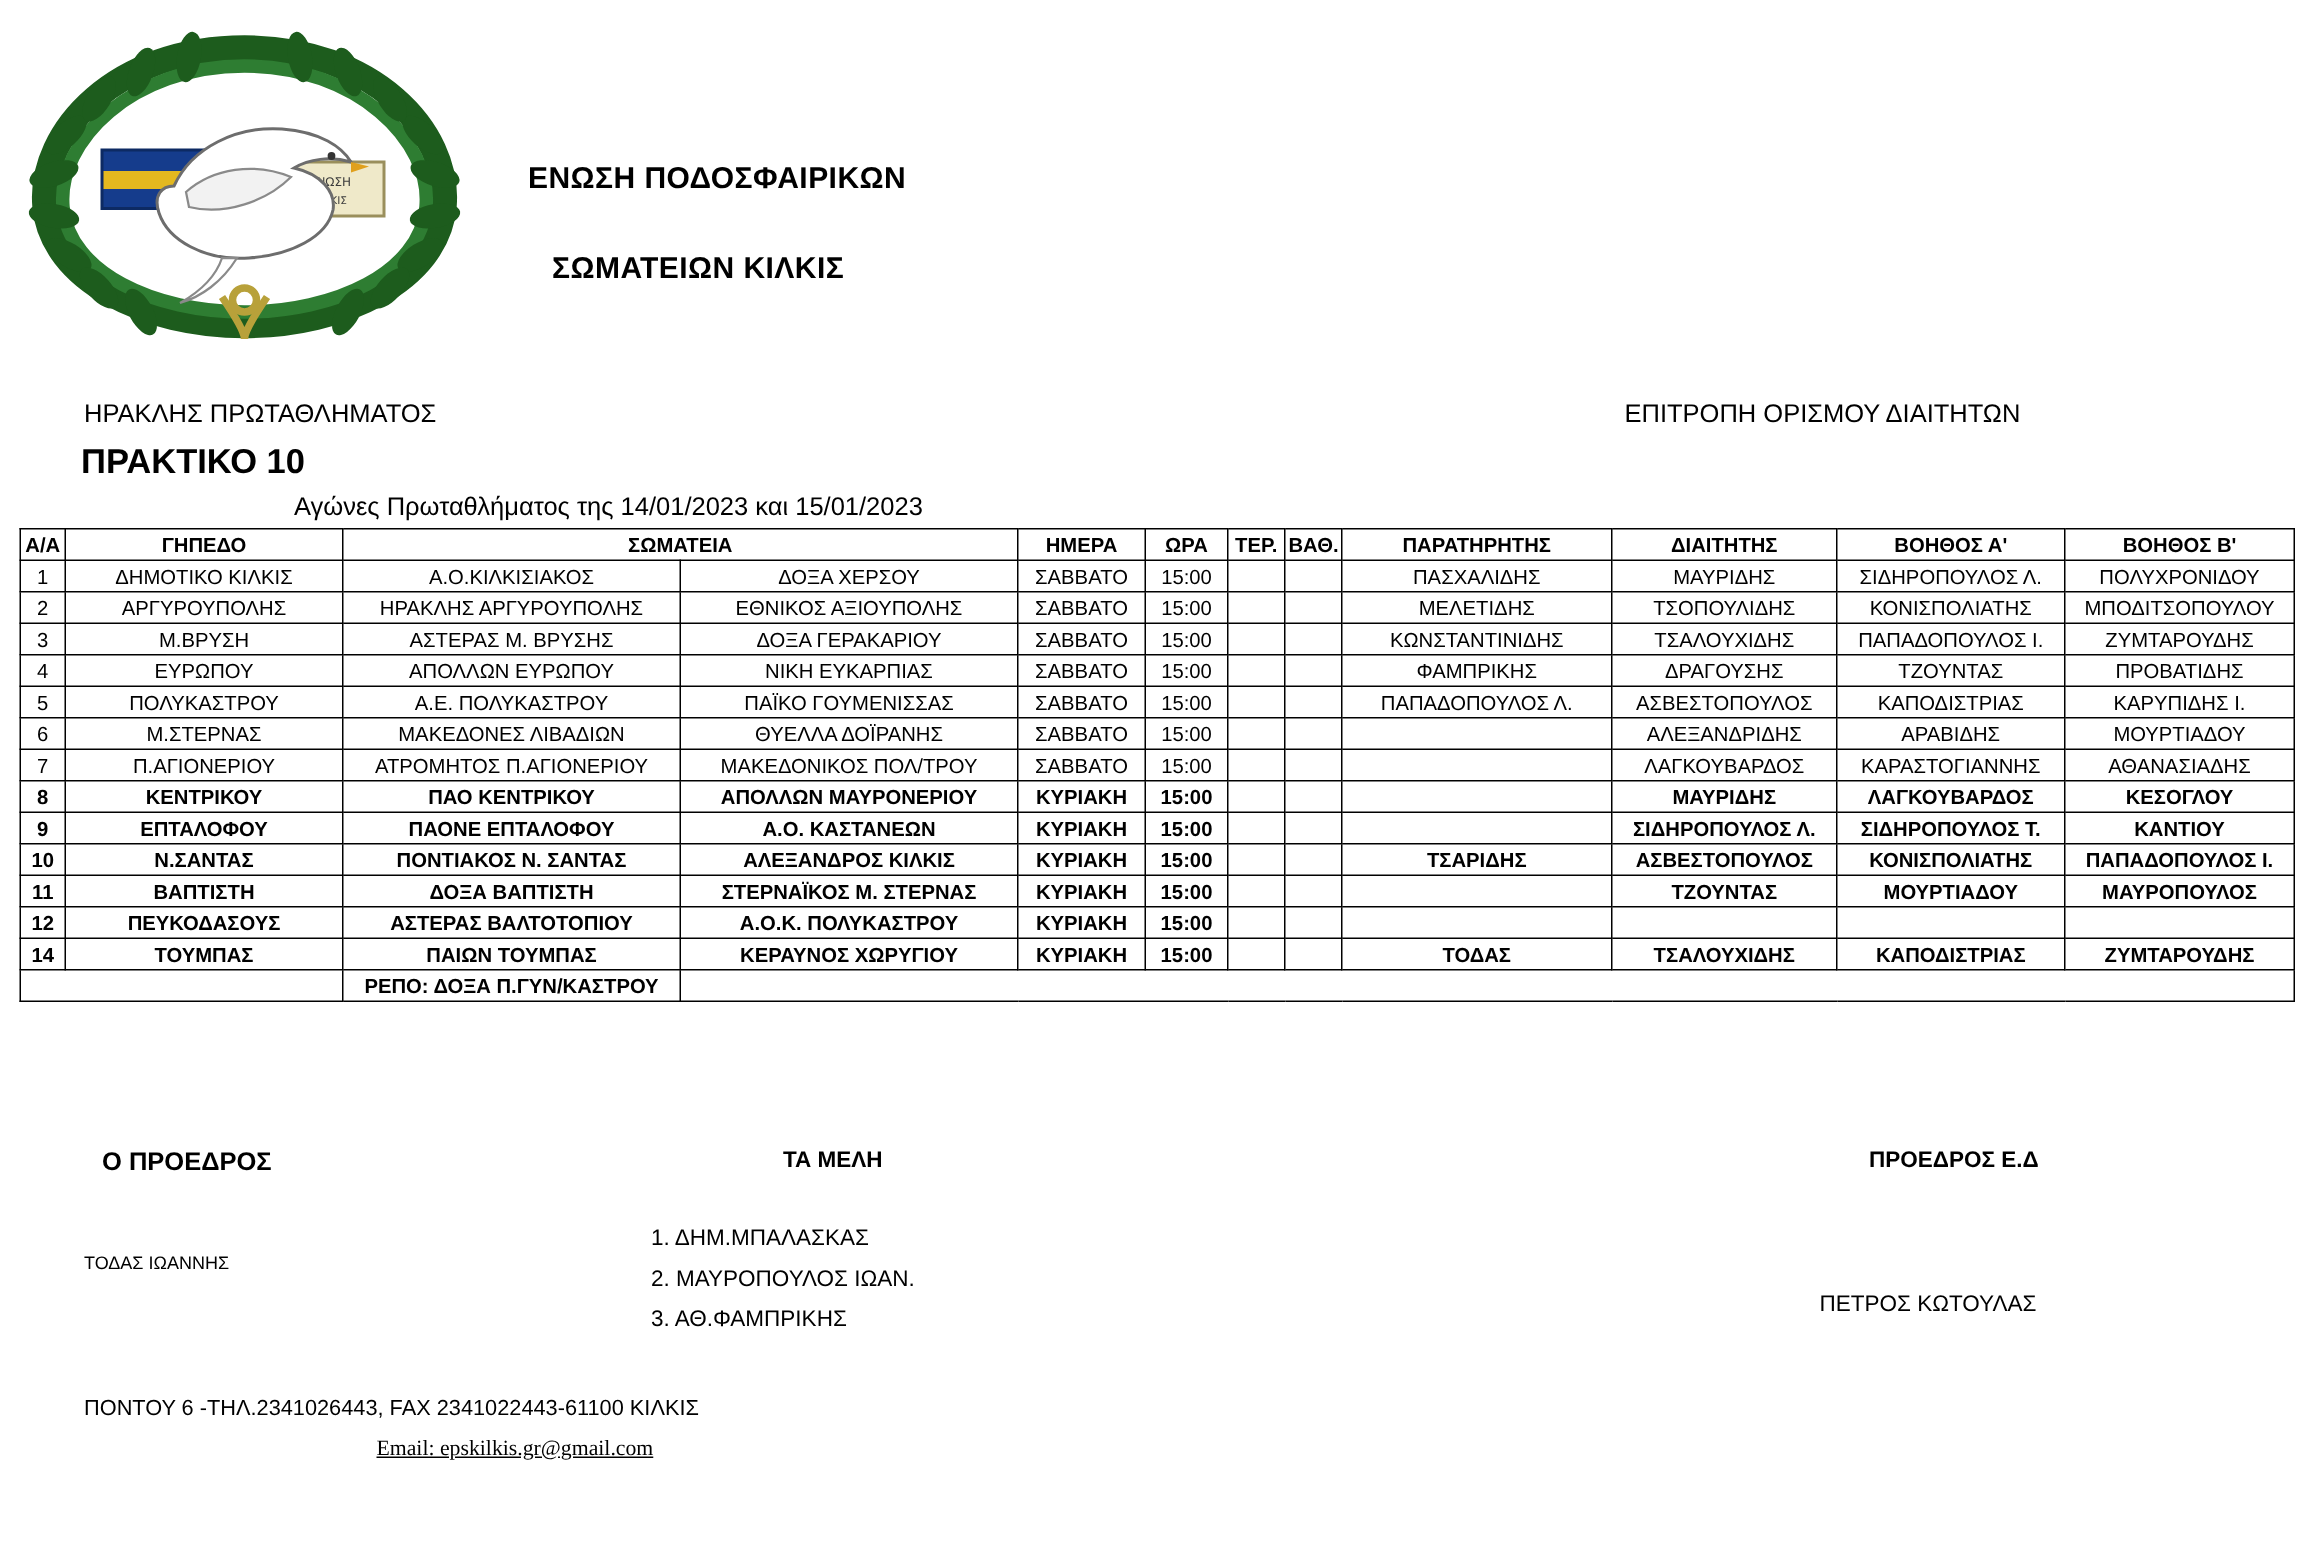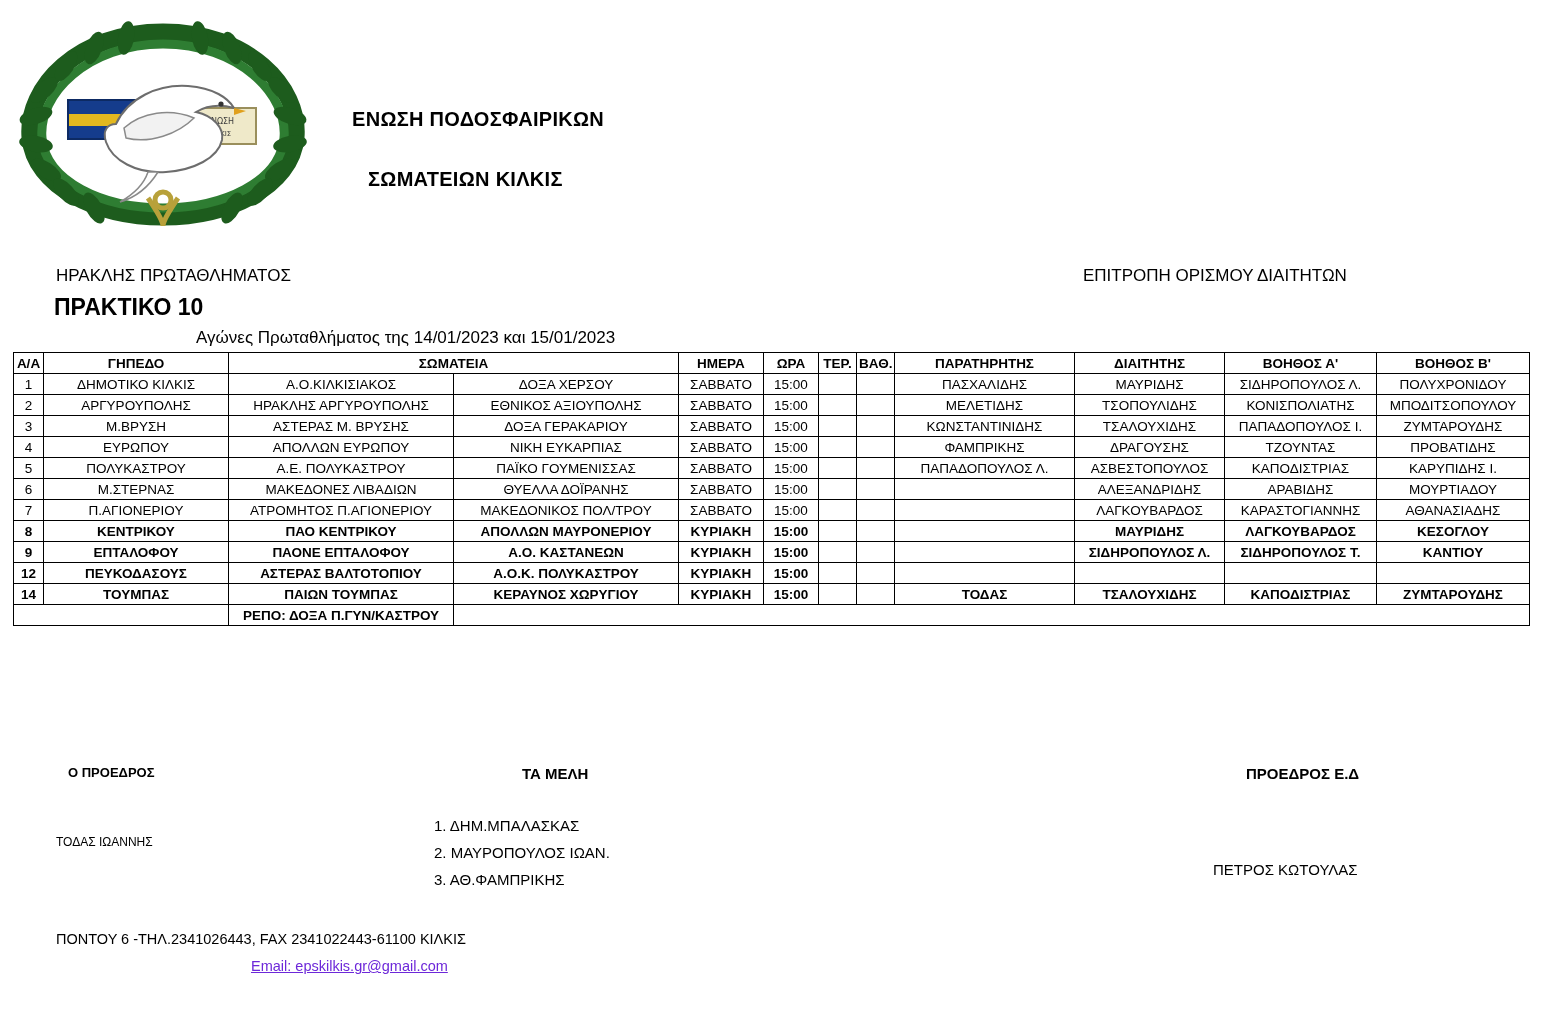--- a/index.html
+++ b/index.html
@@ -119,21 +119,21 @@
     border-left: 1px solid #000000;
     border-right: 1px solid #000000;
   }
   .repo-text { font-weight: bold; font-size: 13.5px; }
 
   
   .sig-president {
     position: absolute;
     left: 68px;
     top: 765px;
-    font-size: 13px;
+    font-size: 17px;
     font-weight: bold;
   }
   .sig-members {
     position: absolute;
     left: 498px;
     top: 765px;
     font-size: 15px;
     font-weight: bold;
     margin-left: 24px;
   }
@@ -167,22 +167,23 @@
     position: absolute;
     left: 56px;
     top: 931px;
     font-size: 14.5px;
   }
   .email {
     position: absolute;
     left: 251px;
     top: 958px;
     font-size: 14.5px;
-    color: #6d28d9;
+    color: #000000;
     text-decoration: underline;
+    font-family: Liberation Serif, serif;
   }
 </style>
 </head>
 <body>
 
 <div class="header">
 
   <div class="logo">
     <svg viewBox="0 0 310 215" width="310" height="215" aria-hidden="true">
 
@@ -404,20 +405,48 @@
           <td>ΚΥΡΙΑΚΗ</td>
           <td>15:00</td>
           <td></td>
           <td></td>
           <td></td>
           <td>ΣΙΔΗΡΟΠΟΥΛΟΣ Λ.</td>
           <td>ΣΙΔΗΡΟΠΟΥΛΟΣ Τ.</td>
           <td>ΚΑΝΤΙΟΥ</td>
         </tr>
         <tr class="sunday">
+          <td>10</td>
+          <td>Ν.ΣΑΝΤΑΣ</td>
+          <td>ΠΟΝΤΙΑΚΟΣ Ν. ΣΑΝΤΑΣ</td>
+          <td>ΑΛΕΞΑΝΔΡΟΣ ΚΙΛΚΙΣ</td>
+          <td>ΚΥΡΙΑΚΗ</td>
+          <td>15:00</td>
+          <td></td>
+          <td></td>
+          <td>ΤΣΑΡΙΔΗΣ</td>
+          <td>ΑΣΒΕΣΤΟΠΟΥΛΟΣ</td>
+          <td>ΚΟΝΙΣΠΟΛΙΑΤΗΣ</td>
+          <td>ΠΑΠΑΔΟΠΟΥΛΟΣ Ι.</td>
+        </tr>
+        <tr class="sunday">
+          <td>11</td>
+          <td>ΒΑΠΤΙΣΤΗ</td>
+          <td>ΔΟΞΑ ΒΑΠΤΙΣΤΗ</td>
+          <td>ΣΤΕΡΝΑΪΚΟΣ Μ. ΣΤΕΡΝΑΣ</td>
+          <td>ΚΥΡΙΑΚΗ</td>
+          <td>15:00</td>
+          <td></td>
+          <td></td>
+          <td></td>
+          <td>ΤΖΟΥΝΤΑΣ</td>
+          <td>ΜΟΥΡΤΙΑΔΟΥ</td>
+          <td>ΜΑΥΡΟΠΟΥΛΟΣ</td>
+        </tr>
+        <tr class="sunday">
           <td>12</td>
           <td>ΠΕΥΚΟΔΑΣΟΥΣ</td>
           <td>ΑΣΤΕΡΑΣ ΒΑΛΤΟΤΟΠΙΟΥ</td>
           <td>Α.Ο.Κ. ΠΟΛΥΚΑΣΤΡΟΥ</td>
           <td>ΚΥΡΙΑΚΗ</td>
           <td>15:00</td>
           <td></td>
           <td></td>
           <td></td>
           <td></td>

